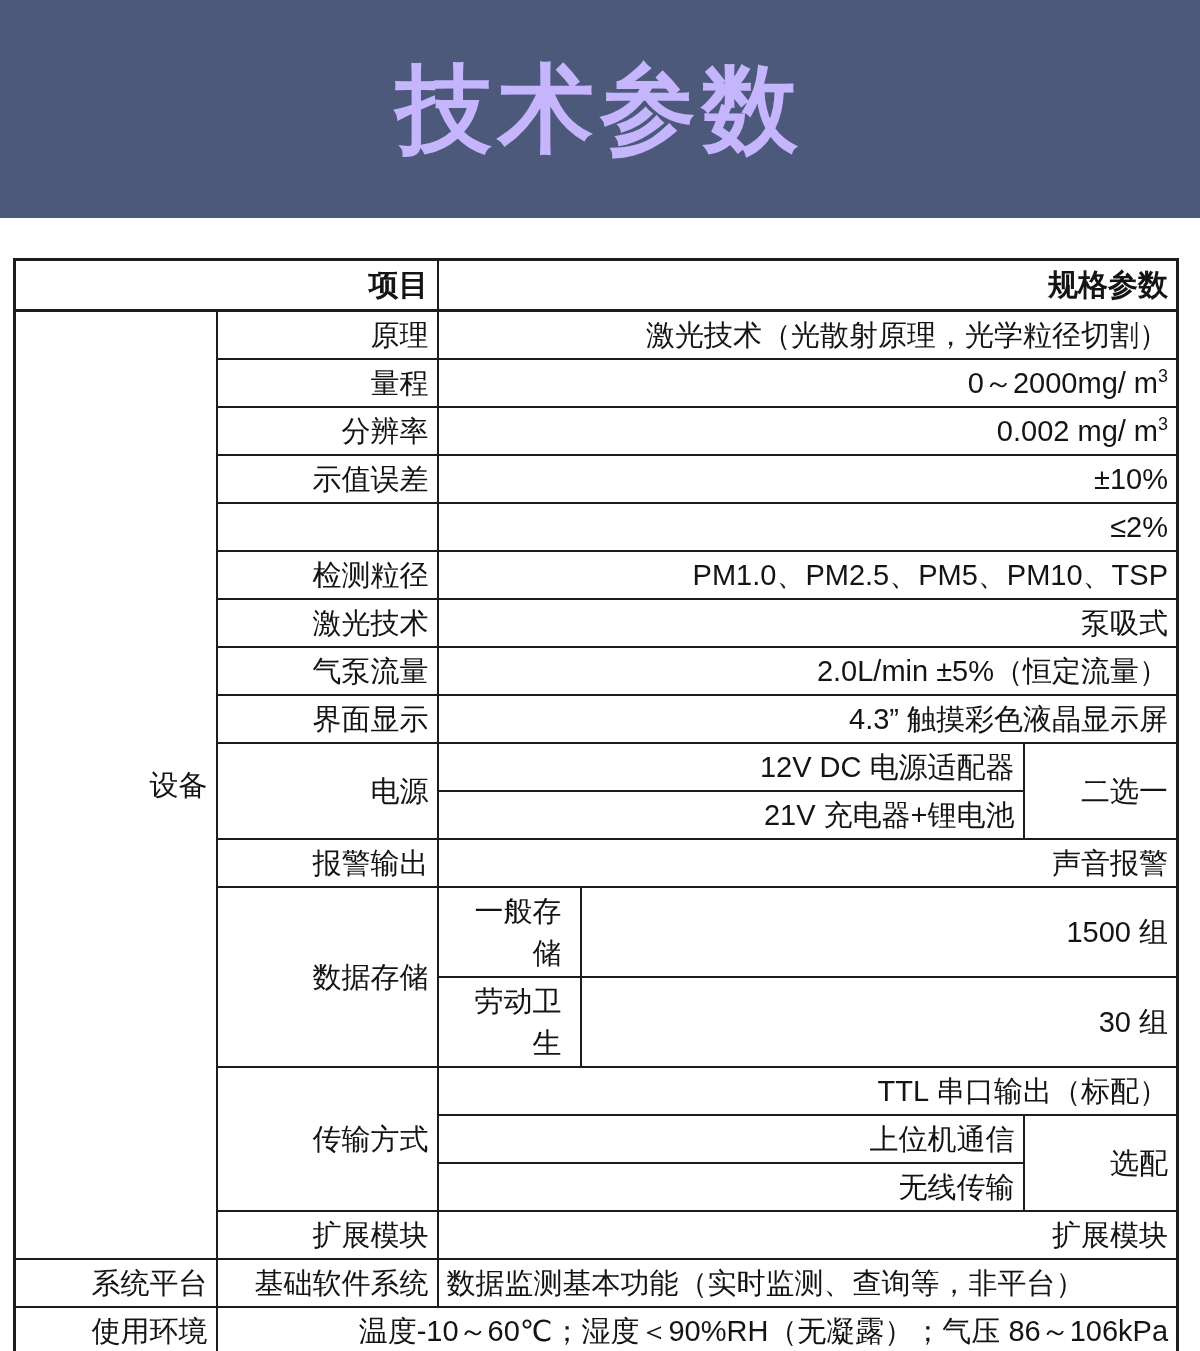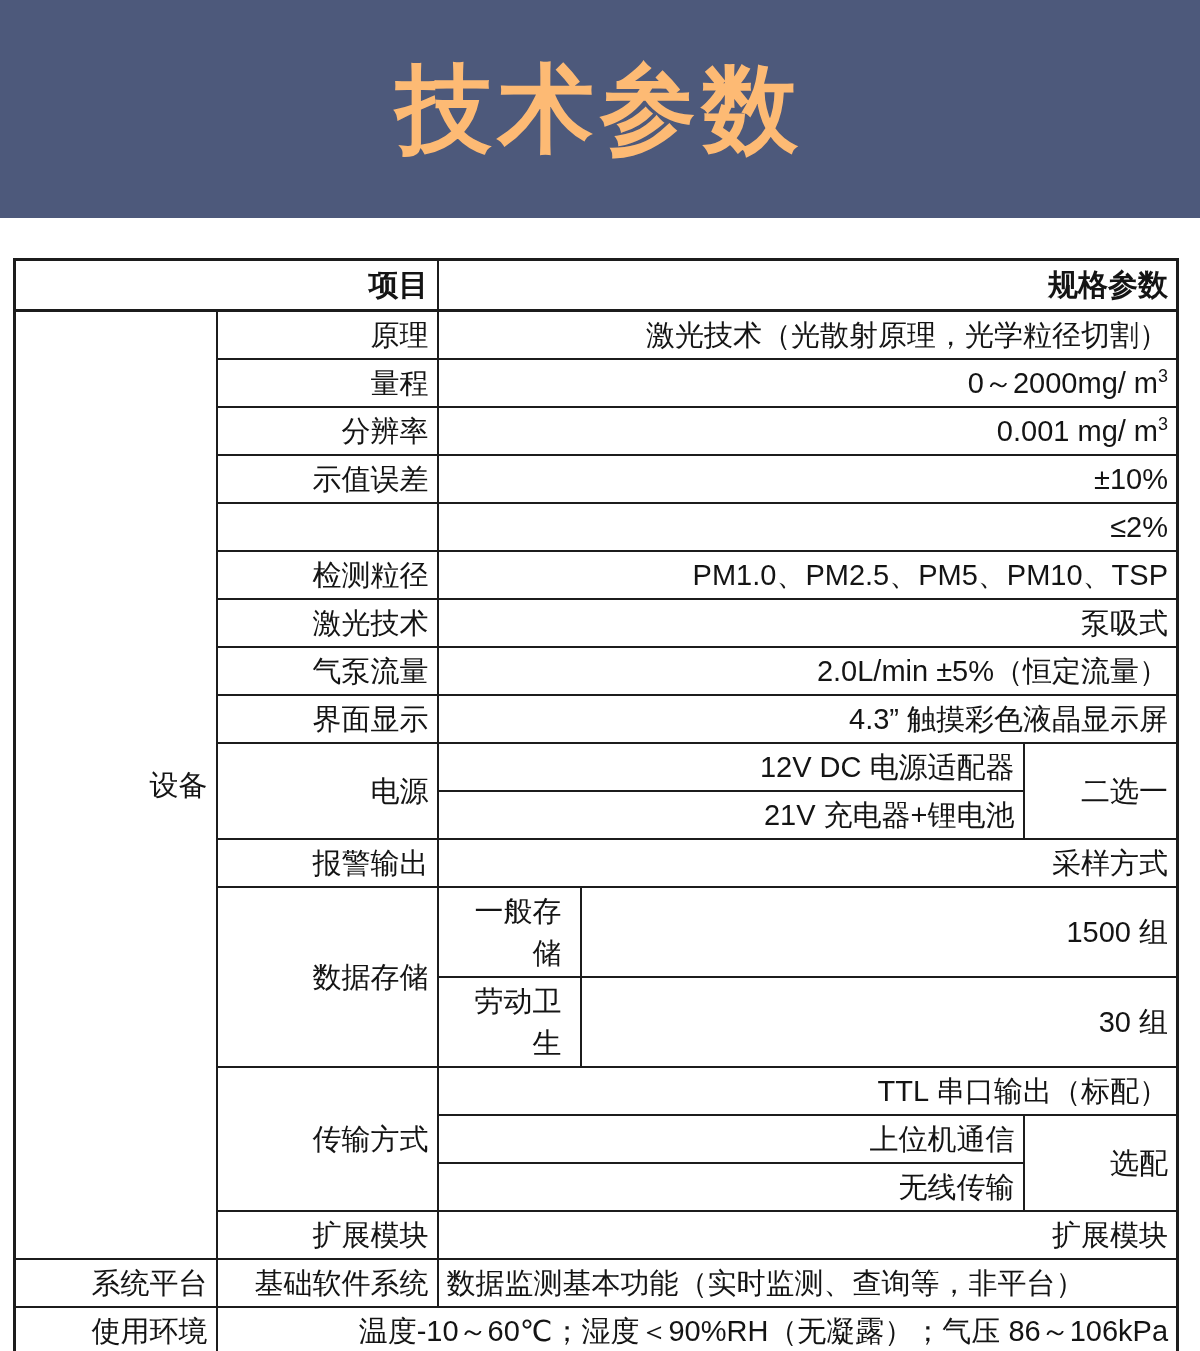--- a/index.html
+++ b/index.html
@@ -11,21 +11,21 @@
     position:relative;
   }
   
   .banner{
     width:1200px;height:218px;
     background:#4d597b;
     display:flex;align-items:center;justify-content:center;
   }
   .banner h1{
     margin:16px;
-    color:#fdba74;
+    color:#c4b5fd;
     font-size:96px;
     font-weight:bold;
     letter-spacing:6px;
     line-height:1;
   }
   
   .spec-table{
     position:absolute;
     left:13px;top:258px;
     width:1163px;
@@ -79,21 +79,21 @@
     <td rowspan="18">设备</td>
     <td>原理</td>
     <td colspan="3">激光技术（光散射原理，光学粒径切割）</td>
   </tr>
   <tr class="h44">
     <td>量程</td>
     <td colspan="3"><span>0～2000mg/ m</span><sup>3</sup></td>
   </tr>
   <tr class="h44">
     <td>分辨率</td>
-    <td colspan="3"><span>0.001 mg/ m</span><sup>3</sup></td>
+    <td colspan="3"><span>0.002 mg/ m</span><sup>3</sup></td>
   </tr>
   <tr class="h44">
     <td>示值误差</td>
     <td colspan="3">±10%</td>
   </tr>
   <tr class="h44">
     <td></td>
     <td colspan="3">≤2%</td>
   </tr>
   <tr class="h44">
@@ -115,21 +115,21 @@
   <tr class="h44">
     <td rowspan="2">电源</td>
     <td colspan="2">12V DC 电源适配器</td>
     <td rowspan="2">二选一</td>
   </tr>
   <tr class="h44">
     <td colspan="2">21V 充电器+锂电池</td>
   </tr>
   <tr class="h44">
     <td>报警输出</td>
-    <td colspan="3">采样方式</td>
+    <td colspan="3">声音报警</td>
   </tr>
   <tr class="h86">
     <td rowspan="2">数据存储</td>
     <td class="sub-store">一般存储</td>
     <td colspan="2">1500 组</td>
   </tr>
   <tr class="h86">
     <td class="sub-store">劳动卫生</td>
     <td colspan="2">30 组</td>
   </tr>

